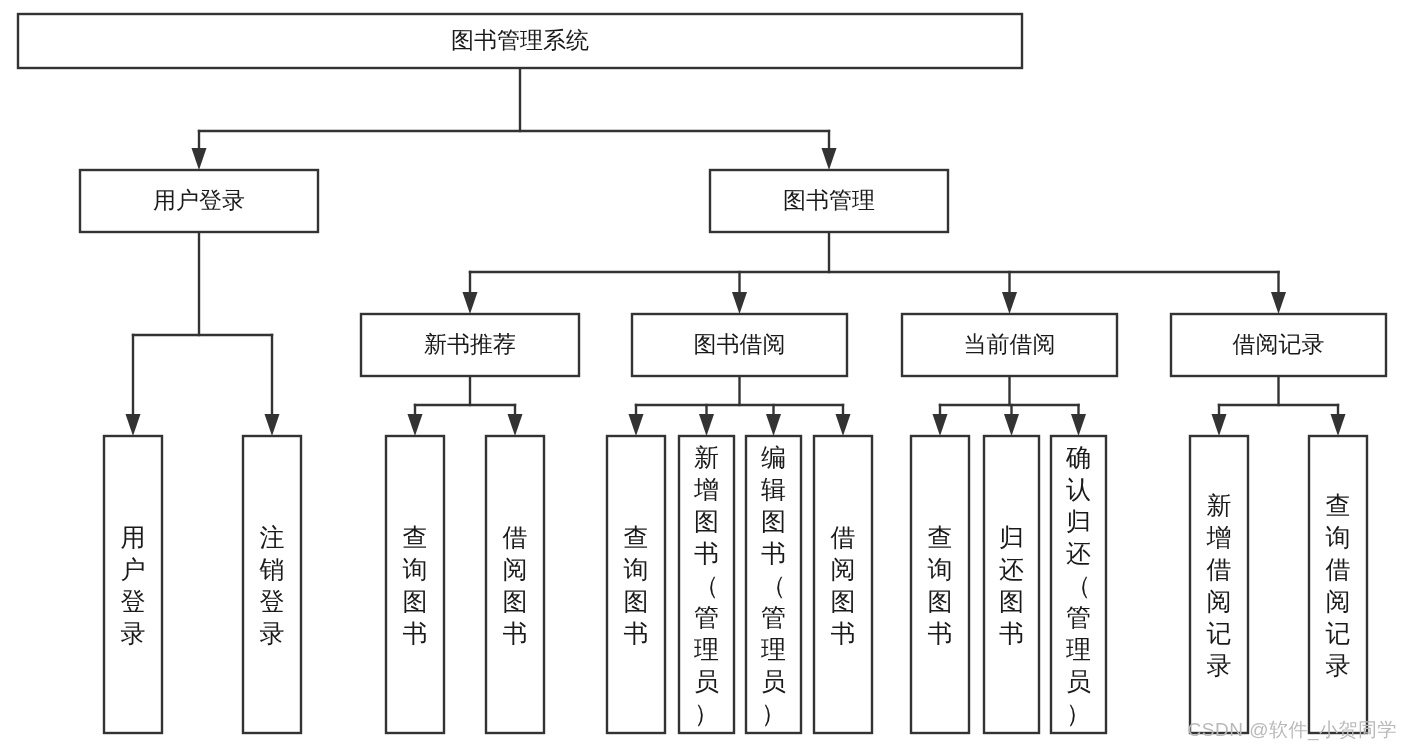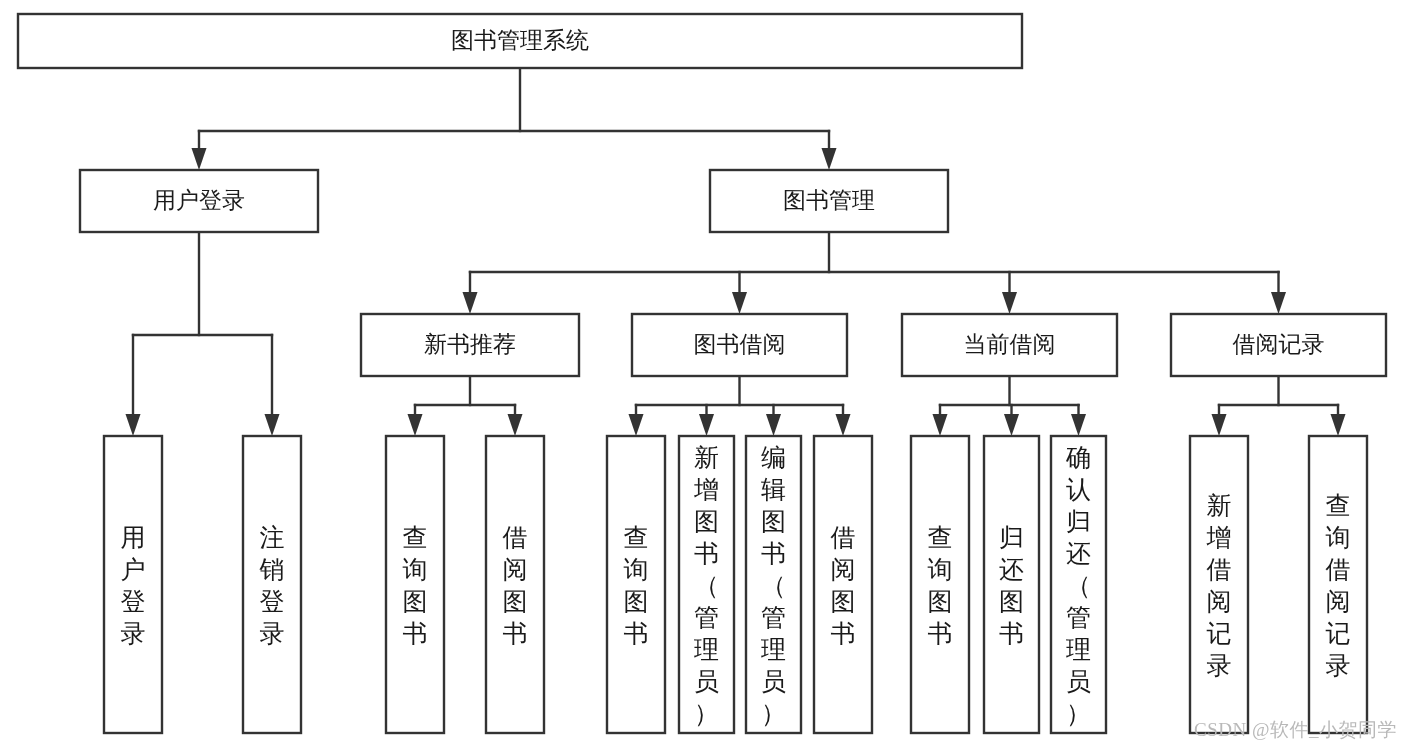--- a/index.html
+++ b/index.html
@@ -53,21 +53,21 @@
     font-family: "Liberation Sans", "DejaVu Sans", sans-serif;
     font-size: 25px;
     fill: #1a1a1a;
     text-anchor: middle;
     dominant-baseline: central;
   }
   .watermark {
     position: absolute;
     right: 8px;
     bottom: 4px;
-    font-family: Liberation Serif, serif;
+    font-family: Liberation Sans, sans-serif;
     font-size: 19px;
     color: #b9b9b9;
     white-space: nowrap;
     letter-spacing: 0.5px;
     user-select: none;
   }
 </style>
 </head>
 <body>
 

